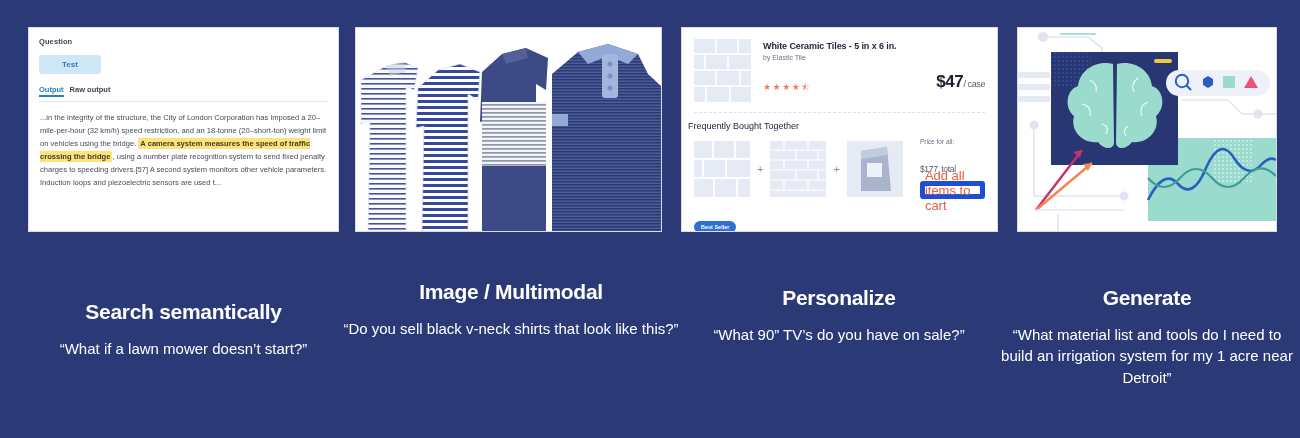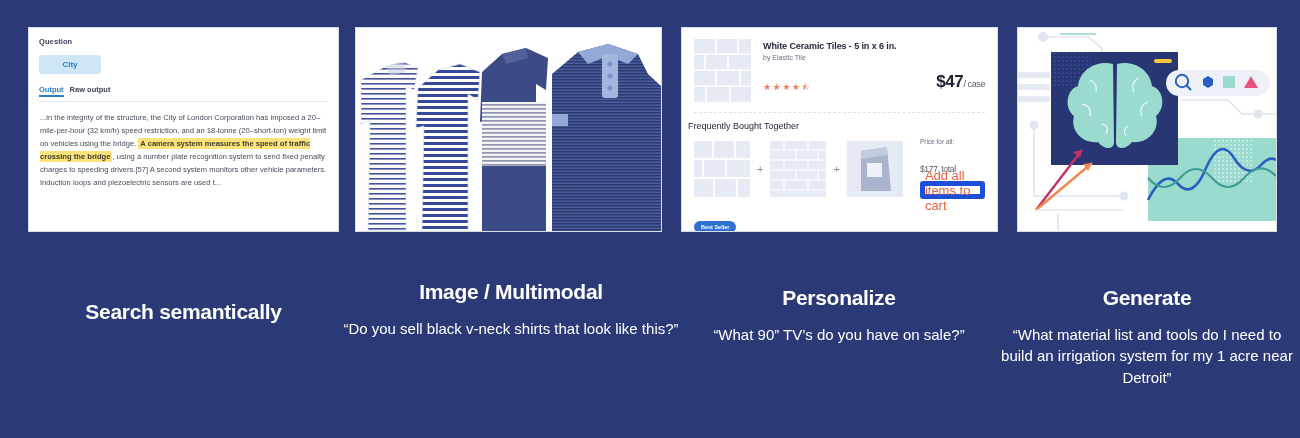--- a/index.html
+++ b/index.html
@@ -91,21 +91,21 @@
   .col p  { margin-top: 14px; font-size: 15px; line-height: 1.42; font-weight: 300; }
 </style>
 </head>
 <body>
 
 <div class="stage">
 
   <div class="card" id="card-search">
     <div class="qa-pad">
       <div class="qa-label">Question</div>
-      <div class="qa-test">City</div>
+      <div class="qa-test">Test</div>
       <div class="qa-tabs">
         <div class="qa-tab active">Output</div>
         <div class="qa-tab">Raw output</div>
       </div>
     </div>
     <div class="qa-body">
       <span>...in the integrity of the structure, the City of London Corporation has imposed a 20–mile‑per‑hour (32 km/h) speed restriction, and an 18‑tonne (20–short‑ton) weight limit on vehicles using the bridge. </span><span class="qa-hl">A camera system measures the speed of traffic crossing the bridge</span><span>, using a number plate recognition system to send fixed penalty charges to speeding drivers.[57] A second system monitors other vehicle parameters. Induction loops and piezoelectric sensors are used t...</span>
     </div>
   </div>
 
@@ -331,20 +331,21 @@
         <path d="M74 135 l-9 1 l5 7 z" fill="#f08650"></path>
         <g stroke="#e4e9f4" stroke-width="1.6">
           <line x1="18" y1="182" x2="106" y2="182"></line>
         </g>
       </svg>
     </div>
   </div>
 
   <div class="col" id="col-1">
     <h3>Search semantically</h3>
+    <p>“What if a lawn mower doesn’t start?”</p>
   </div>
   <div class="col" id="col-2">
     <h3>Image / Multimodal</h3>
     <p>“Do you sell black v-neck shirts that look like this?”</p>
   </div>
   <div class="col" id="col-3">
     <h3>Personalize</h3>
     <p>“What 90” TV’s do you have on sale?”</p>
   </div>
   <div class="col" id="col-4">

